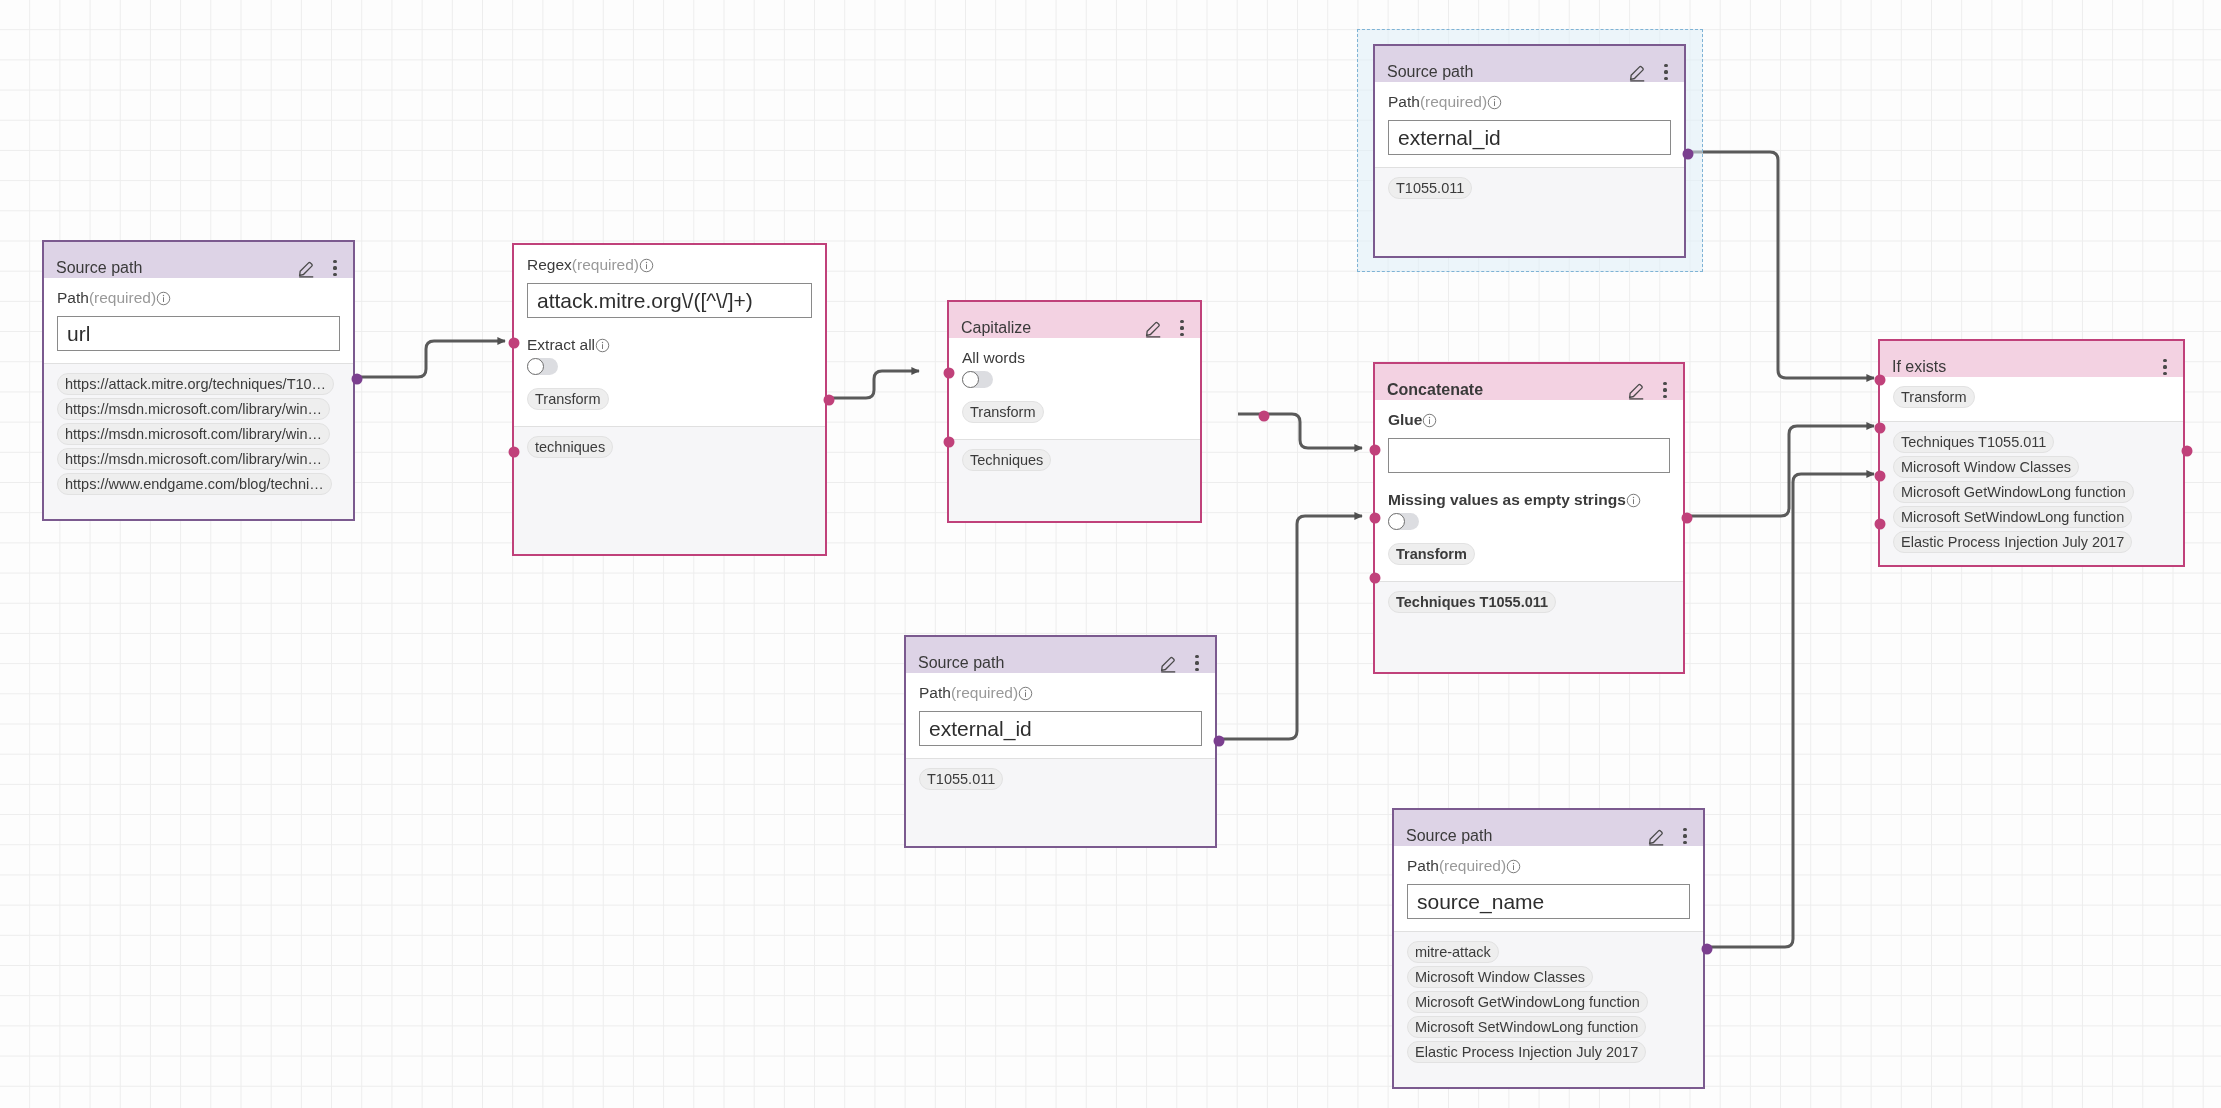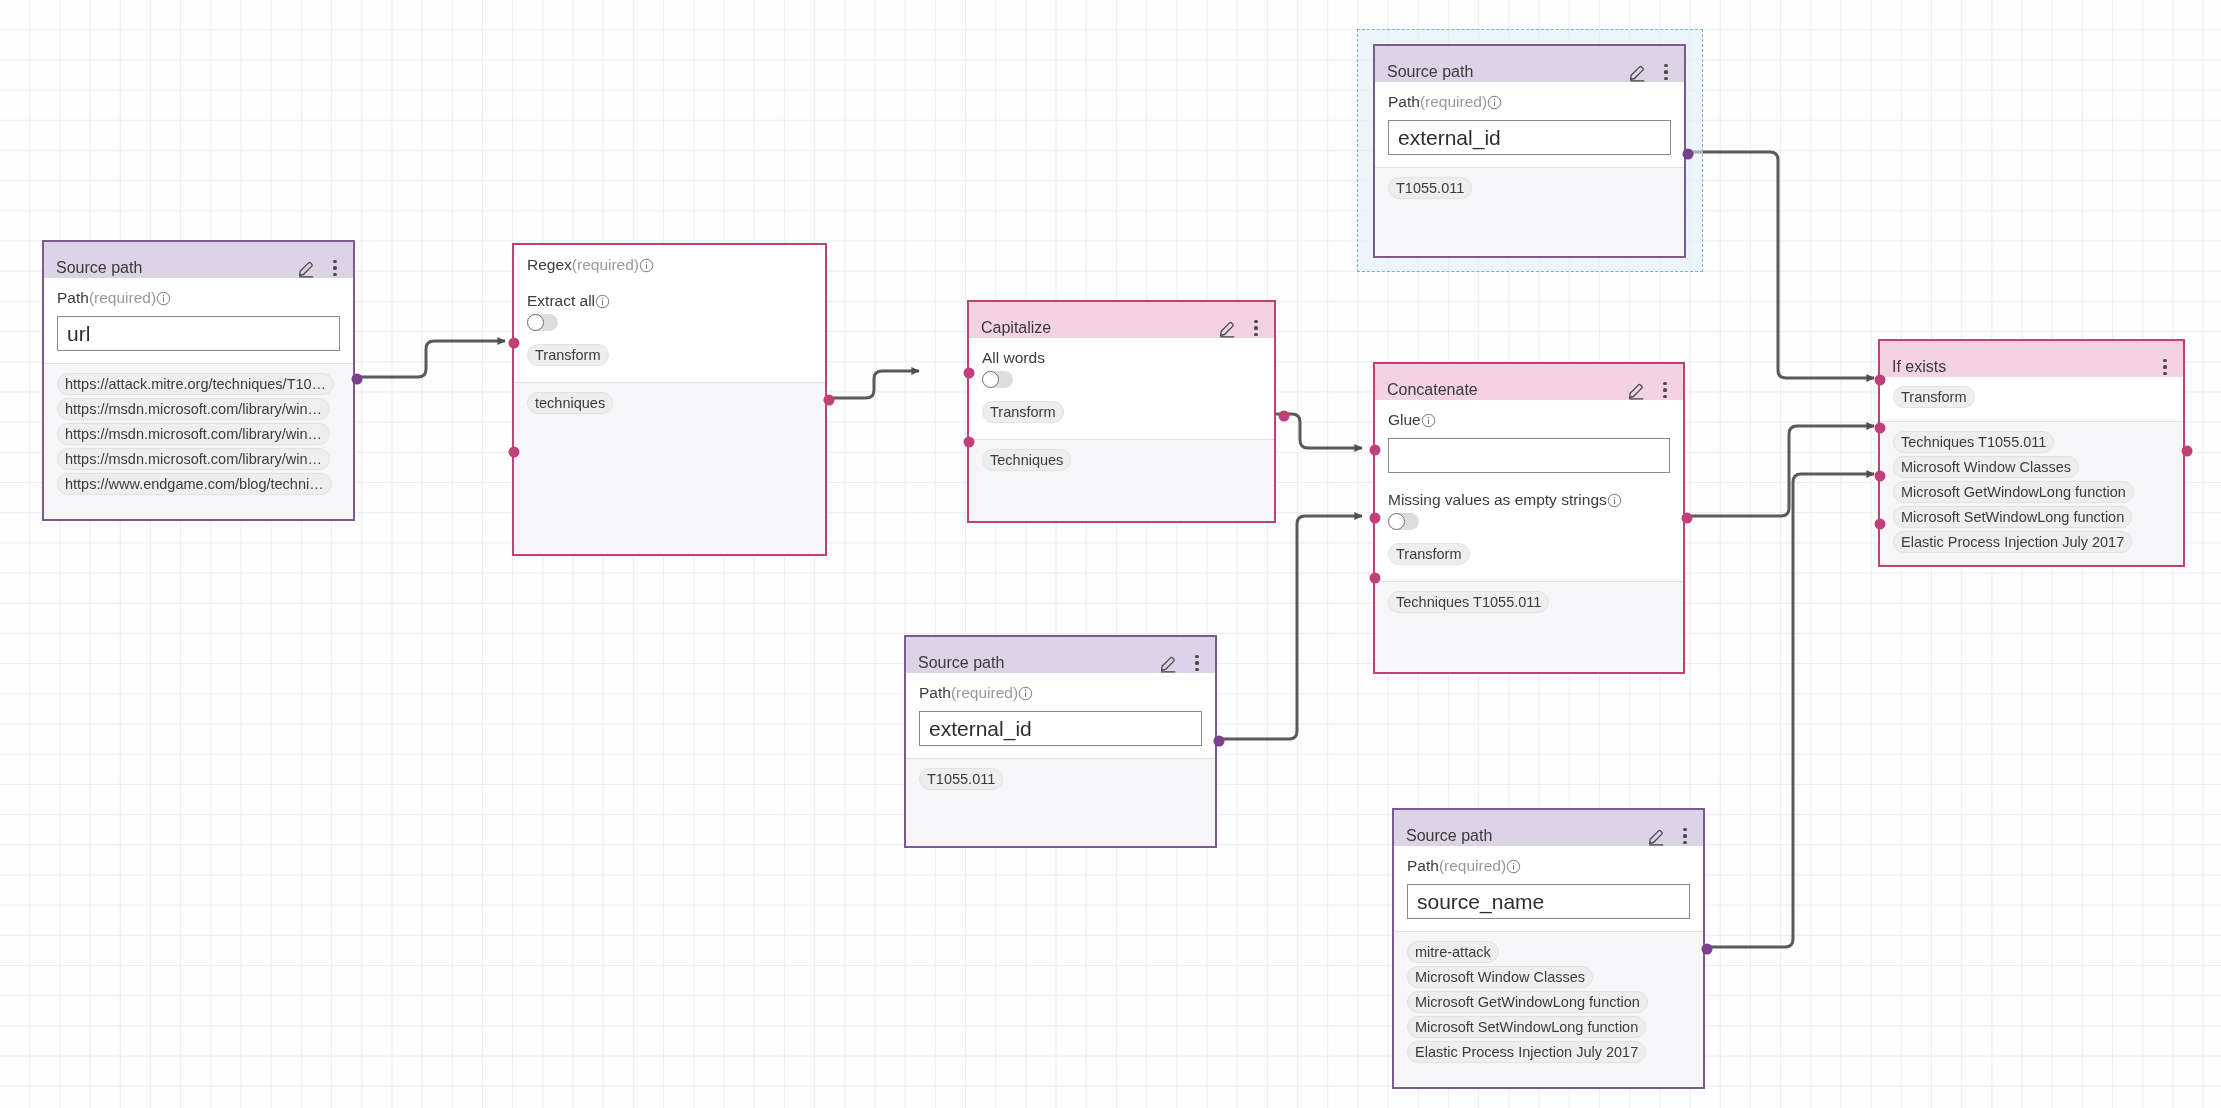--- a/index.html
+++ b/index.html
@@ -208,20 +208,21 @@
         <span>Regex</span>
         <span class="req">(required)</span>
         <span class="icon-info">
           <svg viewBox="0 0 24 24" width="15" height="15" fill="none" stroke="#7a7a7a" stroke-width="1.6">
             <circle cx="12" cy="12" r="10"></circle>
             <path d="M12 10.6 L12 17" stroke-linecap="round"></path>
             <circle cx="12" cy="7.2" r="1.1" fill="#7a7a7a" stroke="none"></circle>
           </svg>
         </span>
       </div>
+      <div class="text-input">attack.mitre.org\/([^\/]+)</div>
 
       <div class="field-label" style="margin-top:18px;margin-bottom:4px;">
         <span>Extract all</span>
         <span class="icon-info">
           <svg viewBox="0 0 24 24" width="15" height="15" fill="none" stroke="#7a7a7a" stroke-width="1.6">
             <circle cx="12" cy="12" r="10"></circle>
             <path d="M12 10.6 L12 17" stroke-linecap="round"></path>
             <circle cx="12" cy="7.2" r="1.1" fill="#7a7a7a" stroke="none"></circle>
           </svg>
         </span>
@@ -233,21 +234,21 @@
       </div>
     </div>
     <div class="node-footer">
       <span class="chip" style="max-width:284px">techniques</span>
     </div>
     <div class="port" style="left:0px;top:98px;"></div>
     <div class="port" style="left:0px;top:207px;"></div>
     <div class="port" style="left:315px;top:155px;"></div>
   </div>
 
-  <div class="node pink" style="left:967px;top:300px;width:309px;height:223px;">
+  <div class="node pink" style="left:947px;top:300px;width:255px;height:223px;">
     <div class="node-header">
       <div class="node-title">Capitalize</div>
       <div class="hdr-icons">
         <span class="icon-pencil">
           <svg viewBox="0 0 24 24" width="19" height="19" fill="none" stroke="#4a4a4a" stroke-width="1.7">
             <path d="M4 15.5 L14.6 4.9 a1.6 1.6 0 0 1 2.3 0 l1.8 1.8 a1.6 1.6 0 0 1 0 2.3 L8.1 19.6 L3.4 20.6 z"></path>
             <path d="M2.8 22.6 L20.5 22.6"></path>
           </svg>
         </span>
         <span class="icon-dots">
@@ -304,21 +305,21 @@
         </span>
       </div>
       <div class="text-input">external_id</div>
     </div>
     <div class="node-footer">
       <span class="chip" style="max-width:282px">T1055.011</span>
     </div>
     <div class="port" style="left:313px;top:108px;"></div>
   </div>
 
-  <div class="node pink" style="left:1373px;top:362px;width:312px;height:312px;">
+  <div class="node pink" style="left:1373px;top:362px;width:312px;height:312px;font-weight:bold;">
     <div class="node-header">
       <div class="node-title">Concatenate</div>
       <div class="hdr-icons">
         <span class="icon-pencil">
           <svg viewBox="0 0 24 24" width="19" height="19" fill="none" stroke="#4a4a4a" stroke-width="1.7">
             <path d="M4 15.5 L14.6 4.9 a1.6 1.6 0 0 1 2.3 0 l1.8 1.8 a1.6 1.6 0 0 1 0 2.3 L8.1 19.6 L3.4 20.6 z"></path>
             <path d="M2.8 22.6 L20.5 22.6"></path>
           </svg>
         </span>
         <span class="icon-dots">

